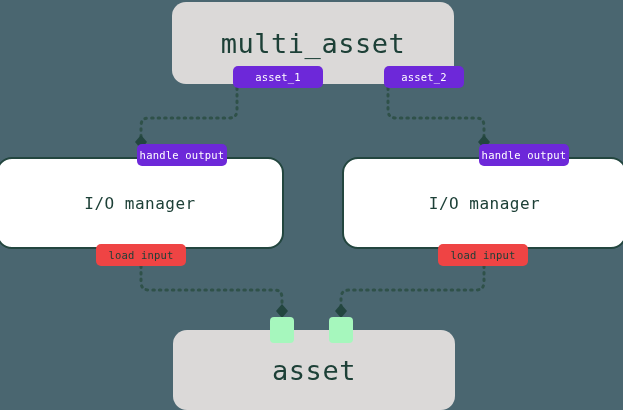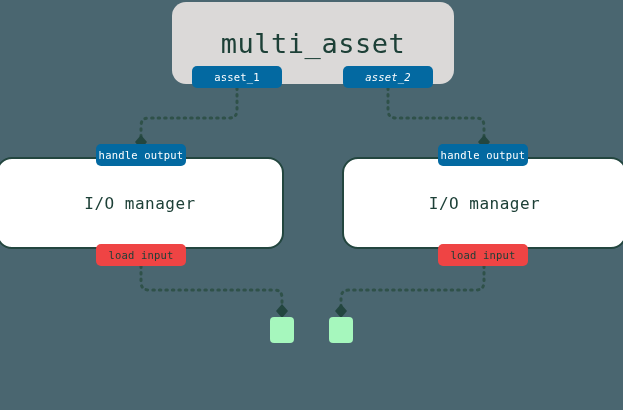--- a/index.html
+++ b/index.html
@@ -58,22 +58,23 @@
     display: flex;
     align-items: center;
     justify-content: center;
     border-radius: 5px;
     font-size: 10.5px;
     letter-spacing: 0.2px;
     white-space: nowrap;
     z-index: 5;
   }
   .badge-out {
-    background: #0369a1;
+    background: #6d28d9;
     color: #ffffff;
+    margin-left: 41px;
   }
   .badge-in {
     background: #ef4444;
     color: #1d4037;
   }
   .badge-empty {
     background: #a6f7bd;
     border-radius: 4px;
   }
 </style>
@@ -102,24 +103,27 @@
   </div>
 
   <div class="node node-iomanager" style="left:-4px; top:157px; width:288px; height:92px;">
     <span class="node-label">I/O manager</span>
   </div>
 
   <div class="node node-iomanager" style="left:342px; top:157px; width:285px; height:92px;">
     <span class="node-label">I/O manager</span>
   </div>
 
+  <div class="node node-asset" style="left:173px; top:330px; width:282px; height:80px;">
+    <span class="node-label">asset</span>
+  </div>
 
   <div class="badge badge-out" style="left:192px; top:66px; width:90px; height:22px;">asset_1</div>
 
-  <div class="badge badge-out" style="left:343px; top:66px; width:90px; height:22px;font-style:italic;">asset_2</div>
+  <div class="badge badge-out" style="left:343px; top:66px; width:80px; height:22px;">asset_2</div>
 
   <div class="badge badge-out" style="left:96px; top:144px; width:90px; height:22px;">handle output</div>
 
   <div class="badge badge-out" style="left:438px; top:144px; width:90px; height:22px;">handle output</div>
 
   <div class="badge badge-in" style="left:96px; top:244px; width:90px; height:22px;">load input</div>
 
   <div class="badge badge-in" style="left:438px; top:244px; width:90px; height:22px;">load input</div>
 
   <div class="badge badge-empty" style="left:270px; top:317px; width:24px; height:26px;"></div>

